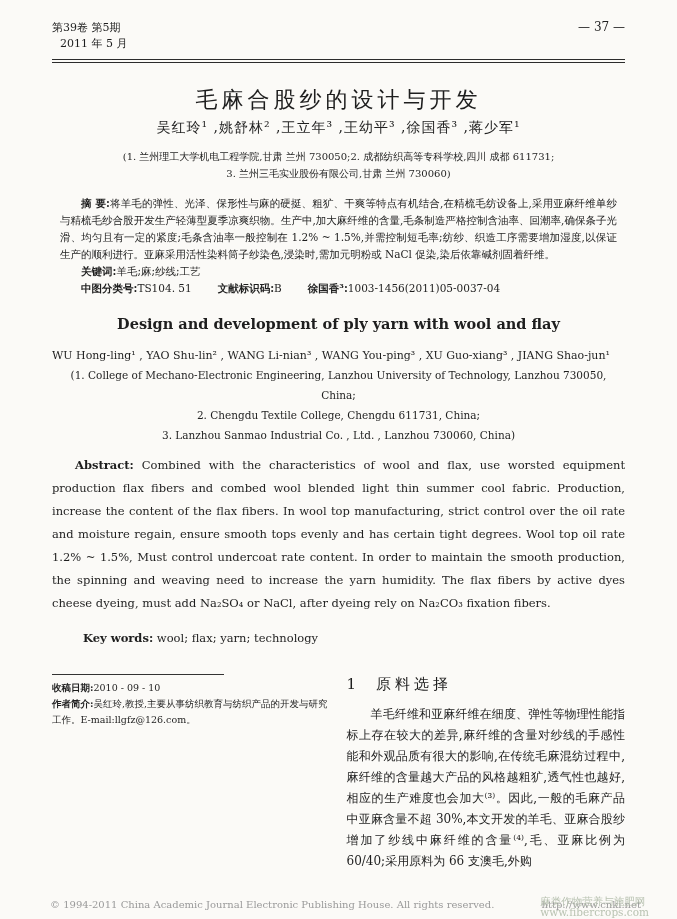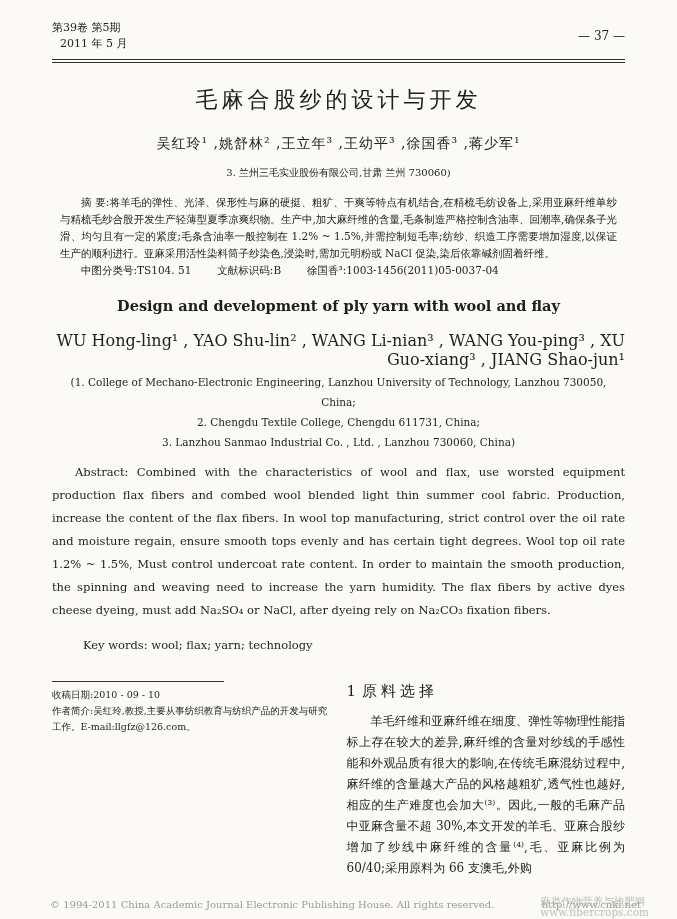--- a/index.html
+++ b/index.html
@@ -6,58 +6,58 @@
   body {
     width:677px; height:919px;
     background:#fbfaf7;
     font-family:"DejaVu Serif","Liberation Serif",serif;
     color:#1e1e1e;
     position:relative; overflow:hidden;
   }
   .page { position:absolute; inset:0; padding:20px 52px 0 52px; box-sizing:border-box; }
 
   
-  .hdr { display:flex; justify-content:space-between; align-items:center; }
+  .hdr { display:flex; justify-content:space-between; }
   .hdr-left { width:150px; font-size:11px; line-height:16px; }
   .hdr-left .l2 { padding-left:8px; }
   .hdr-center { flex:1; text-align:center; }
   .hdr-center .jcn { font-size:12.5px; letter-spacing:3px; }
   .hdr-center .jen { font-size:11px; font-weight:700; margin-top:2px; }
   .hdr-right { width:110px; text-align:right; font-size:12px; }
   .rule-double { height:2px; border-top:1.5px solid #2c2c2c; border-bottom:1.5px solid #2c2c2c; margin-top:7px; }
 
   
   .title-cn { text-align:center; font-size:22px; font-weight:400; letter-spacing:4px; margin-top:22px; }
-  .authors-cn { text-align:center; font-size:14px; letter-spacing:1px; margin-top:20px; }
+  .authors-cn { text-align:center; font-size:14px; letter-spacing:1px; margin-top:4px; }
   .affils-cn { text-align:center; font-size:10px; line-height:17px; margin-top:11px; }
 
   
   .abs-cn { font-size:10.5px; line-height:17px; text-align:justify; text-indent:2em; margin:13px 8px 0 8px; }
   .kw-cn   { font-size:10.5px; line-height:17px; text-indent:2em; margin:0 8px; }
   .meta-cn { font-size:10.5px; line-height:17px; text-indent:2em; margin:0 8px; }
   .meta-cn .grp { margin-right:26px; white-space:nowrap; }
-  .lbl { font-weight:400; }
+  .lbl { font-weight:700; }
 
   
   .title-en { text-align:center; font-size:14.5px; font-weight:700; margin-top:18px; }
-  .authors-en { text-align:right; font-size:16px; margin-top:17px; }
+  .authors-en { text-align:left; font-size:11px; margin-top:17px; }
   .affils-en { text-align:center; font-size:10.5px; line-height:20px; margin-top:3px; }
   .abs-en { font-size:11.5px; line-height:23px; text-align:justify; text-indent:2em; margin-top:9px; }
   .kw-en  { font-size:11.5px; line-height:23px; text-indent:2em; margin:8px; }
 
   
   .cols { display:flex; gap:16px; margin-top:13px; }
   .col { flex:1; min-width:0; font-size:12px; line-height:21px; text-align:justify; }
   .col p { margin:0; }
   .col p.indent { text-indent:2em; }
   .footnote { margin-top:11px; font-size:9.5px; line-height:16px; text-align:left; }
   .footnote-rule { width:172px; border-top:1px solid #333; margin-bottom:5px; }
   .sec-head { display:flex; align-items:baseline; font-size:15px; font-weight:400; margin:11px 0 9px 0; }
   .sec-num { }
-  .sec-title { margin-left:6px; letter-spacing:4px; }
+  .sec-title { margin-left:20px; letter-spacing:4px; }
 
   
   .footer {
     position:absolute; left:50px; right:36px; bottom:9px;
     display:flex; justify-content:space-between;
     font-size:10px; color:var(--footer-color,#9a9a9a);
   }
   .watermark {
     position:absolute; right:28px; bottom:1px;
     text-align:left; font-size:10.5px; line-height:11px;
@@ -74,25 +74,27 @@
       <div class="l1">第39卷  第5期</div>
       <div class="l2">2011 年 5 月</div>
     </div>
     <div class="hdr-right">— 37 —</div>
   </div>
   <div class="rule-double"></div>
 
   <div class="title-cn">毛麻合股纱的设计与开发</div>
   <div class="authors-cn">吴红玲¹ ,姚舒林² ,王立年³ ,王幼平³ ,徐国香³ ,蒋少军¹</div>
   <div class="affils-cn">
+    <div>(1. 兰州理工大学机电工程学院,甘肃 兰州 730050;2. 成都纺织高等专科学校,四川 成都 611731;</div>
     <div>3. 兰州三毛实业股份有限公司,甘肃 兰州 730060)</div>
   </div>
 
   <p class="abs-cn"><span class="lbl">摘  要:</span><span>将羊毛的弹性、光泽、保形性与麻的硬挺、粗犷、干爽等特点有机结合,在精梳毛纺设备上,采用亚麻纤维单纱与精梳毛纱合股开发生产轻薄型夏季凉爽织物。生产中,加大麻纤维的含量,毛条制造严格控制含油率、回潮率,确保条子光滑、均匀且有一定的紧度;毛条含油率一般控制在 1.2% ~ 1.5%,并需控制短毛率;纺纱、织造工序需要增加湿度,以保证生产的顺利进行。亚麻采用活性染料筒子纱染色,浸染时,需加元明粉或 NaCl 促染,染后依靠碱剂固着纤维。</span></p>
 
+  <p class="kw-cn"><span class="lbl">关键词:</span><span>羊毛;麻;纱线;工艺</span></p>
 
   <p class="meta-cn"><span class="grp"><span class="lbl">中图分类号:</span><span>TS104. 51</span></span><span class="grp"><span class="lbl">文献标识码:</span><span>B</span></span><span class="grp"><span class="lbl">徐国香³:</span><span>1003-1456(2011)05-0037-04</span></span></p>
 
   <div class="title-en">Design and development of ply yarn with wool and flay</div>
   <div class="authors-en">WU Hong-ling¹ , YAO Shu-lin² , WANG Li-nian³ , WANG You-ping³ , XU Guo-xiang³ , JIANG Shao-jun¹</div>
   <div class="affils-en">
     <div>(1. College of Mechano-Electronic Engineering, Lanzhou University of Technology, Lanzhou 730050, China;</div>
     <div>2. Chengdu Textile College, Chengdu 611731, China;</div>
     <div>3. Lanzhou Sanmao Industrial Co. , Ltd. , Lanzhou 730060, China)</div>
   </div>

